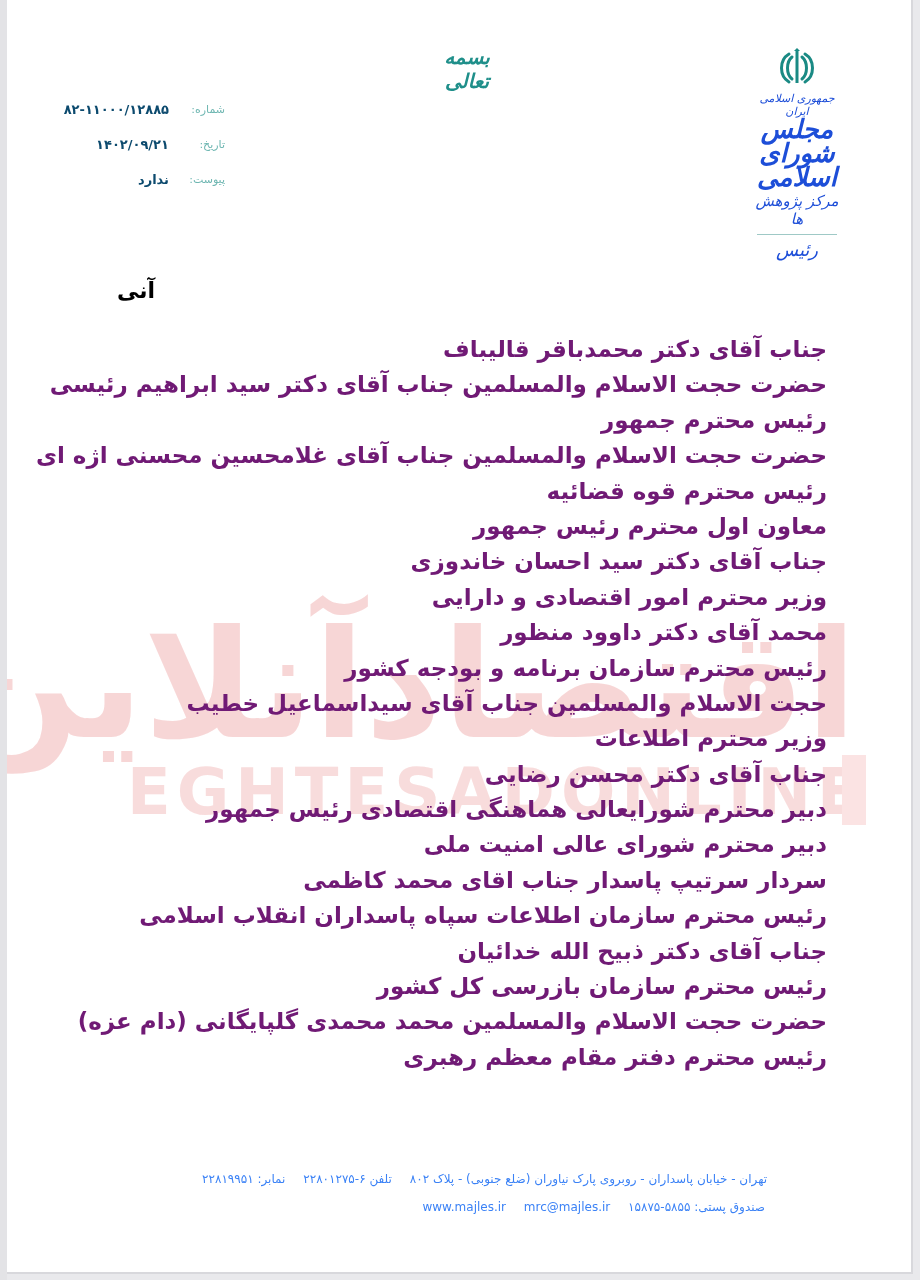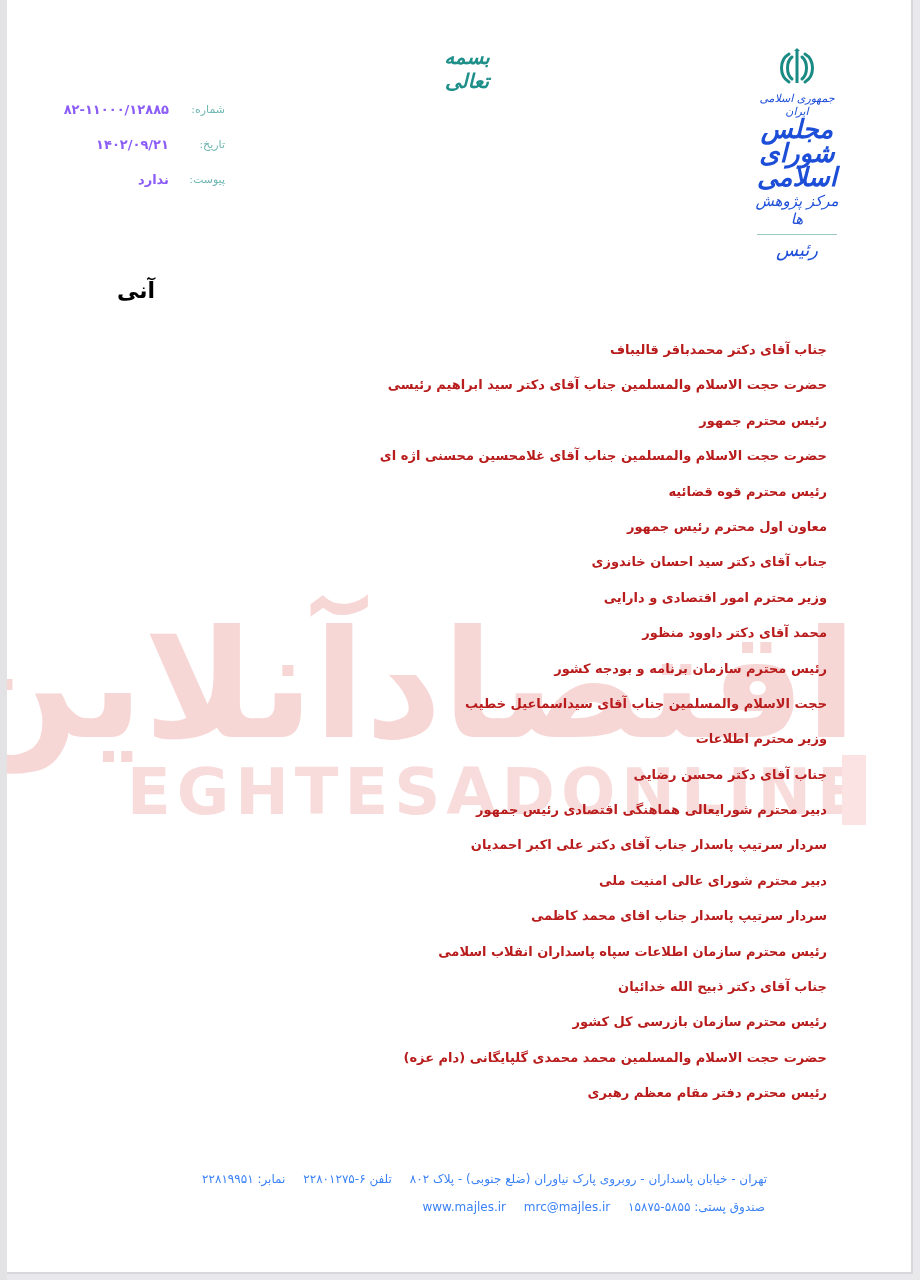--- a/index.html
+++ b/index.html
@@ -46,35 +46,35 @@
     .logo .emblem { display: block; margin: 0 auto; }
     .logo .l1 { font-size: 11px; margin-top: 4px; font-family: "DejaVu Serif", serif; font-style: italic; }
     .logo .l2 { font-size: 26px; line-height: 24px; font-family: Liberation Serif, serif; font-style: italic; font-weight: bold; }
     .logo .l3 { font-size: 15px; margin-top: 2px; font-family: "DejaVu Serif", serif; font-style: italic; }
     .logo .rule { width: 80px; height: 1px; background: #9fc9c6; margin: 6px auto 4px; }
     .logo .l4 { font-size: 18px; font-family: "DejaVu Serif", serif; font-style: italic; }
 
     .meta { position: absolute; left: 48px; top: 92px; width: 170px; direction: rtl; }
     .meta-row { display: flex; justify-content: flex-start; align-items: center; height: 35px; }
     .meta-label { color: #6fb7b2; font-size: 11px; width: 48px; text-align: right; }
-    .meta-value { color: #8b5cf6; font-weight: bold; font-size: 13px; margin-right: 8px; }
+    .meta-value { color: #0c4a6e; font-weight: bold; font-size: 13px; margin-right: 8px; }
 
     .urgent {
       position: absolute; left: 110px; top: 278px;
       font-size: 22px; font-weight: bold; color: #000; direction: rtl;
     }
 
     
     .recipients {
       position: absolute; right: 84px; top: 332px; width: 560px;
       direction: rtl; text-align: right;
     }
     .recipients .line {
       height: 35.4px; line-height: 35.4px;
-      font-size: 13px; font-weight: bold; color: #b91c1c; white-space: nowrap;
+      font-size: 23px; font-weight: bold; color: #701a75; white-space: nowrap;
     }
 
     
     .footer {
       position: absolute; left: 160px; top: 1165px; width: 600px;
       direction: rtl; text-align: right; color: #3b82f6; font-size: 12px;
     }
     .footer .row { height: 28px; line-height: 28px; white-space: nowrap; }
     .footer .row2 { margin-right: 2px; }
     .footer .sp { display: inline-block; width: 14px; }
@@ -136,21 +136,20 @@
     <div class="line">رئیس محترم قوه قضائیه</div>
     <div class="line">معاون اول محترم رئیس جمهور</div>
     <div class="line">جناب آقای دکتر سید احسان خاندوزی</div>
     <div class="line">وزیر محترم امور اقتصادی و دارایی</div>
     <div class="line">محمد آقای دکتر داوود منظور</div>
     <div class="line">رئیس محترم سازمان برنامه و بودجه کشور</div>
     <div class="line">حجت الاسلام والمسلمین جناب آقای سیداسماعیل خطیب</div>
     <div class="line">وزیر محترم اطلاعات</div>
     <div class="line">جناب آقای دکتر محسن رضایی</div>
     <div class="line">دبیر محترم شورایعالی هماهنگی اقتصادی رئیس جمهور</div>
-    <div class="line">سردار سرتیپ پاسدار جناب آقای دکتر علی اکبر احمدیان</div>
     <div class="line">دبیر محترم شورای عالی امنیت ملی</div>
     <div class="line">سردار سرتیپ پاسدار جناب اقای محمد کاظمی</div>
     <div class="line">رئیس محترم سازمان اطلاعات سپاه پاسداران انقلاب اسلامی</div>
     <div class="line">جناب آقای دکتر ذبیح الله خدائیان</div>
     <div class="line">رئیس محترم سازمان بازرسی کل کشور</div>
     <div class="line">حضرت حجت الاسلام والمسلمین محمد محمدی گلپایگانی (دام عزه)</div>
     <div class="line">رئیس محترم دفتر مقام معظم رهبری</div>
   </div>
 
   <div class="footer">

